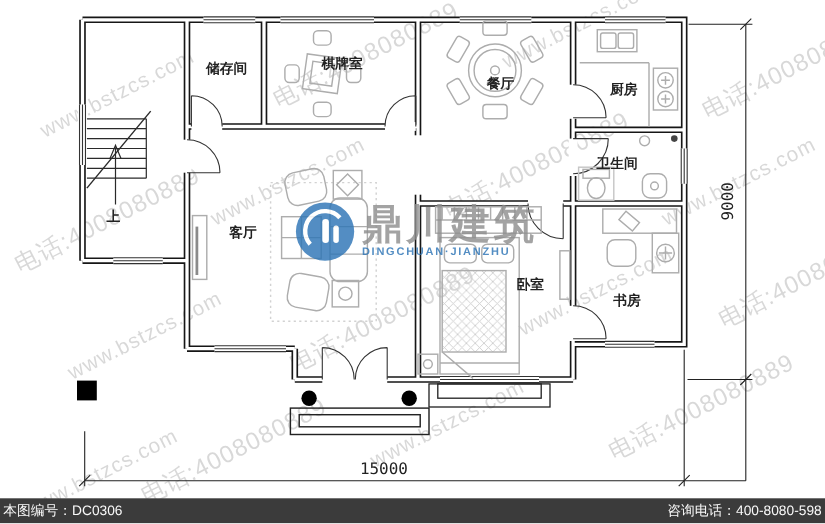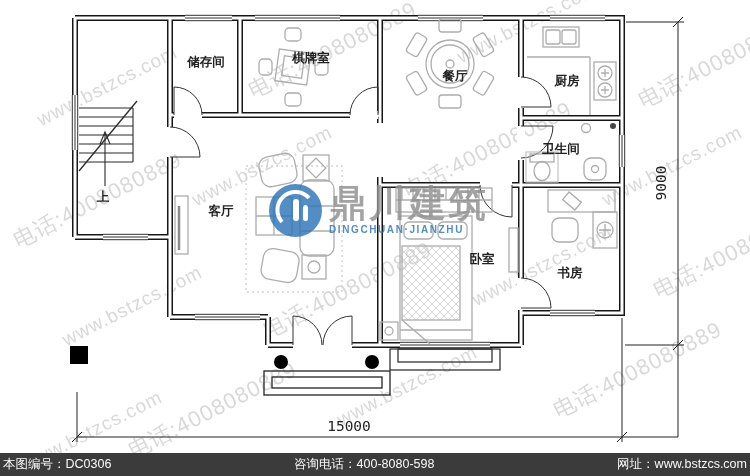--- a/index.html
+++ b/index.html
@@ -304,16 +304,15 @@
     </div>
     <div class="logo-text">
       <div class="logo-cn">鼎川建筑</div>
       <div class="logo-en">DINGCHUAN·JIANZHU</div>
     </div>
   </div>
 
   <div class="footer">
     <span>本图编号：DC0306</span>
     <span>咨询电话：400-8080-598</span>
-    <span>网址：www.bstzcs.com</span>
   </div>
 
 </div>
 
 </body></html>

